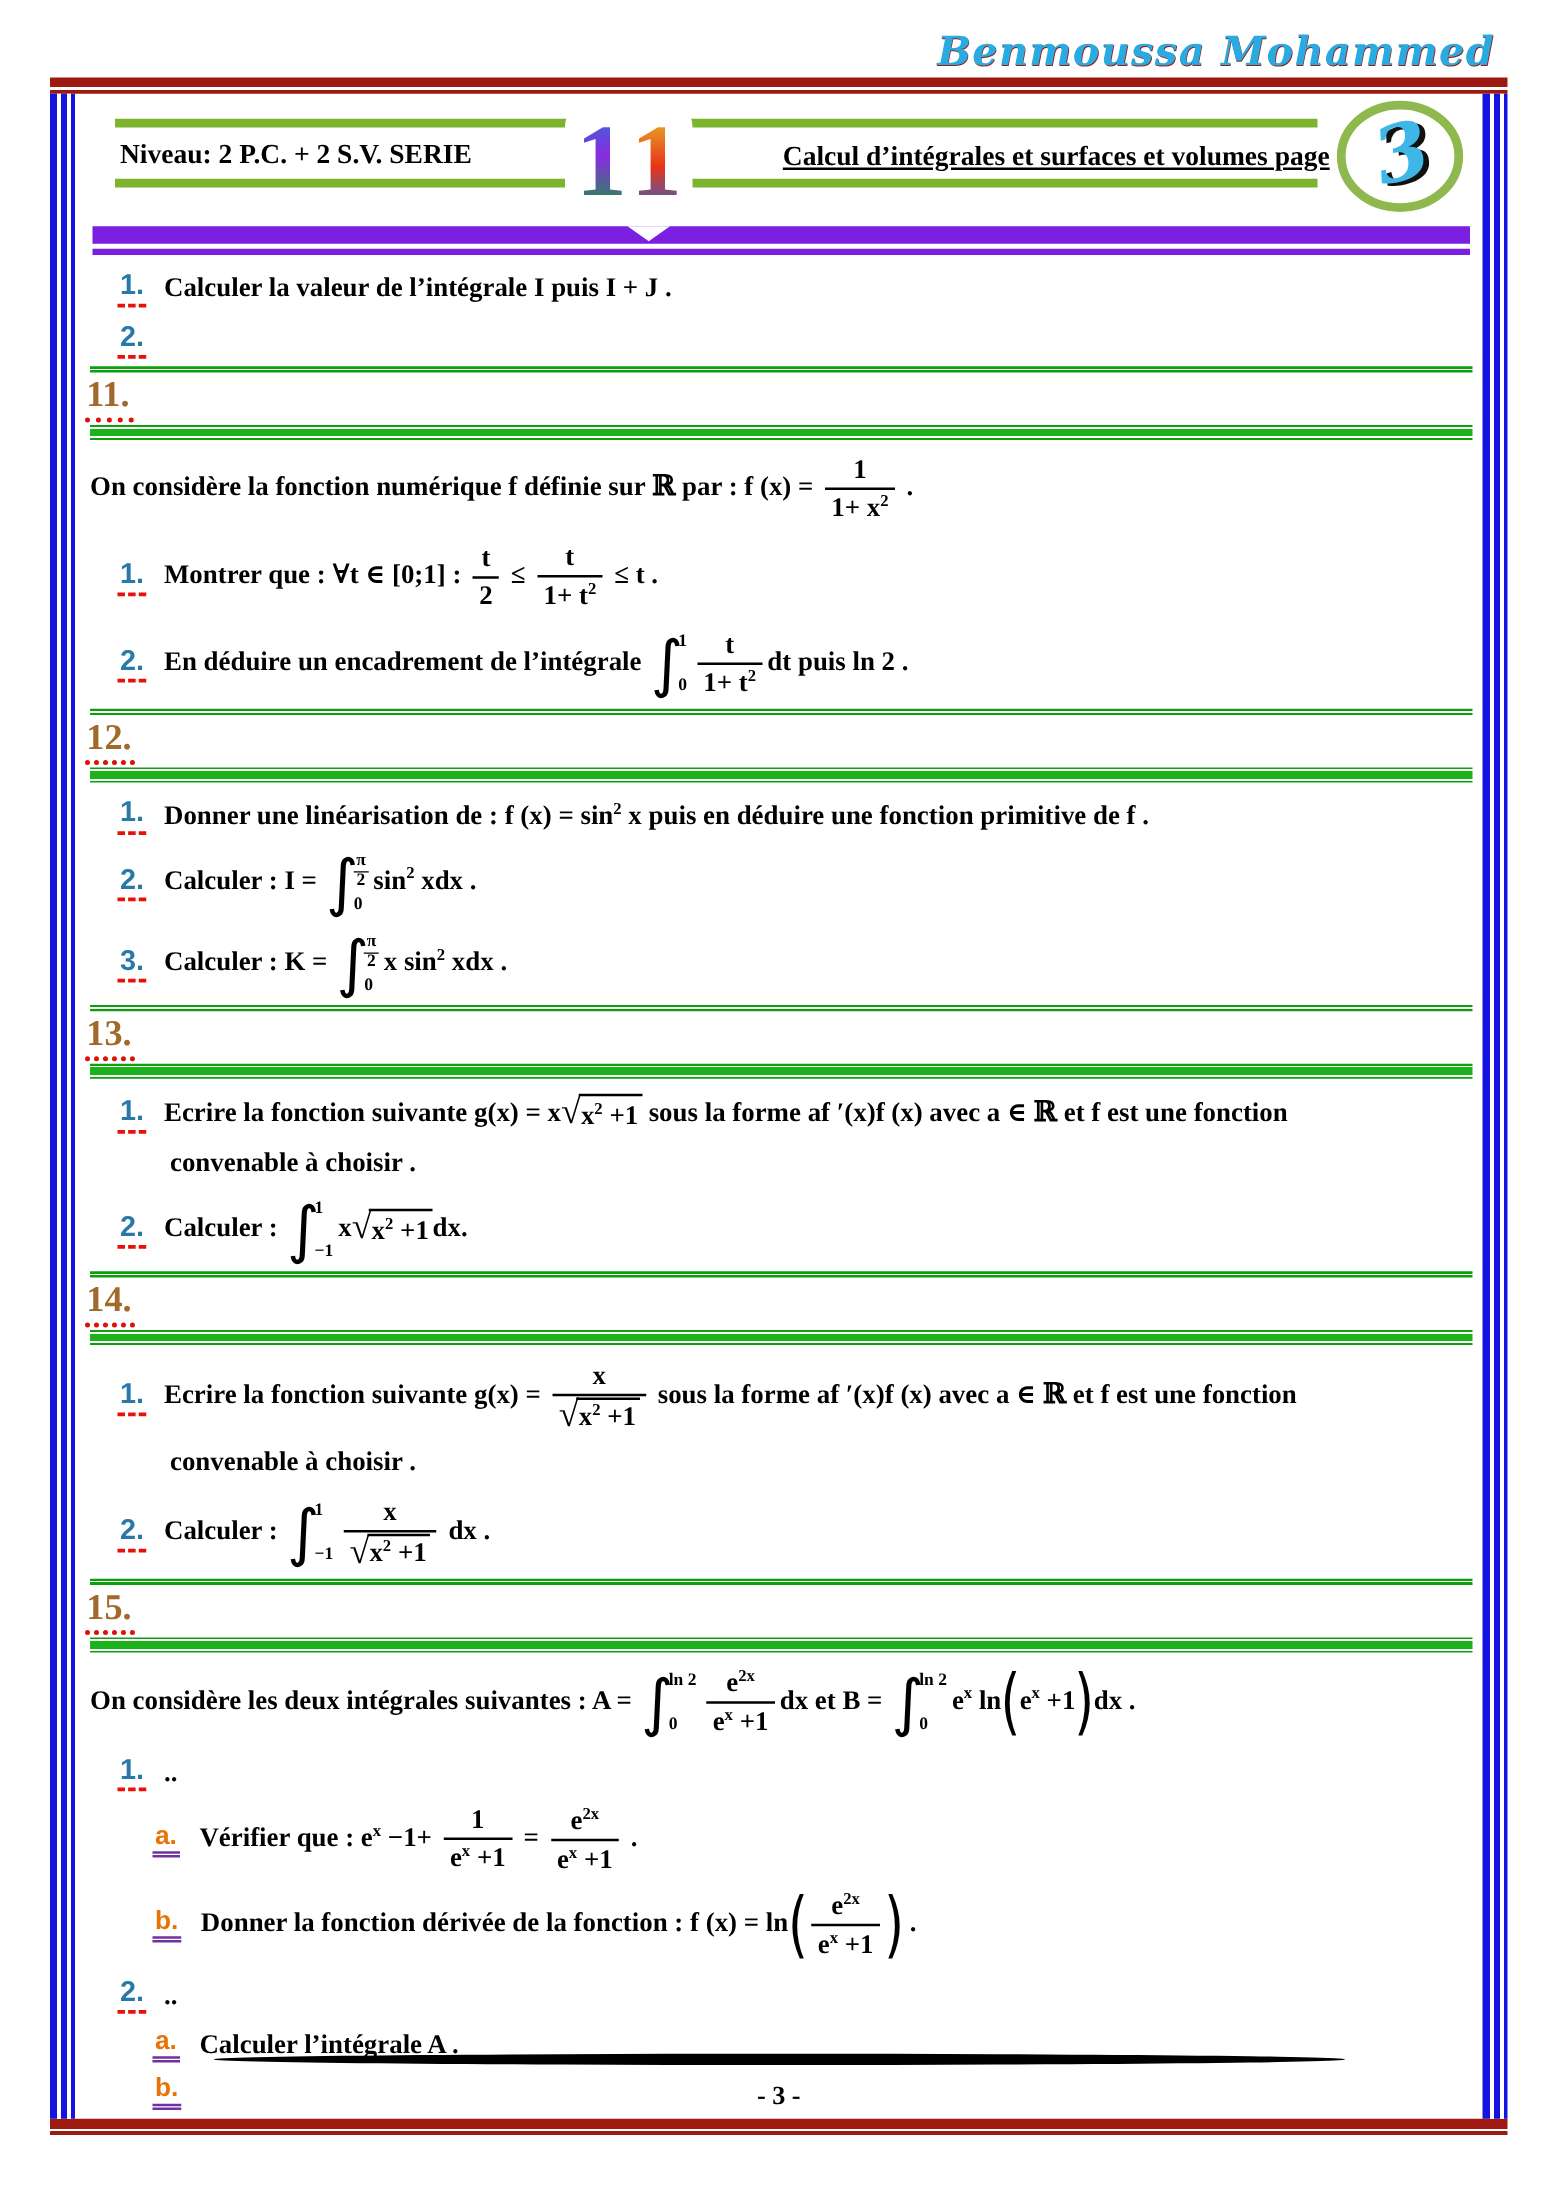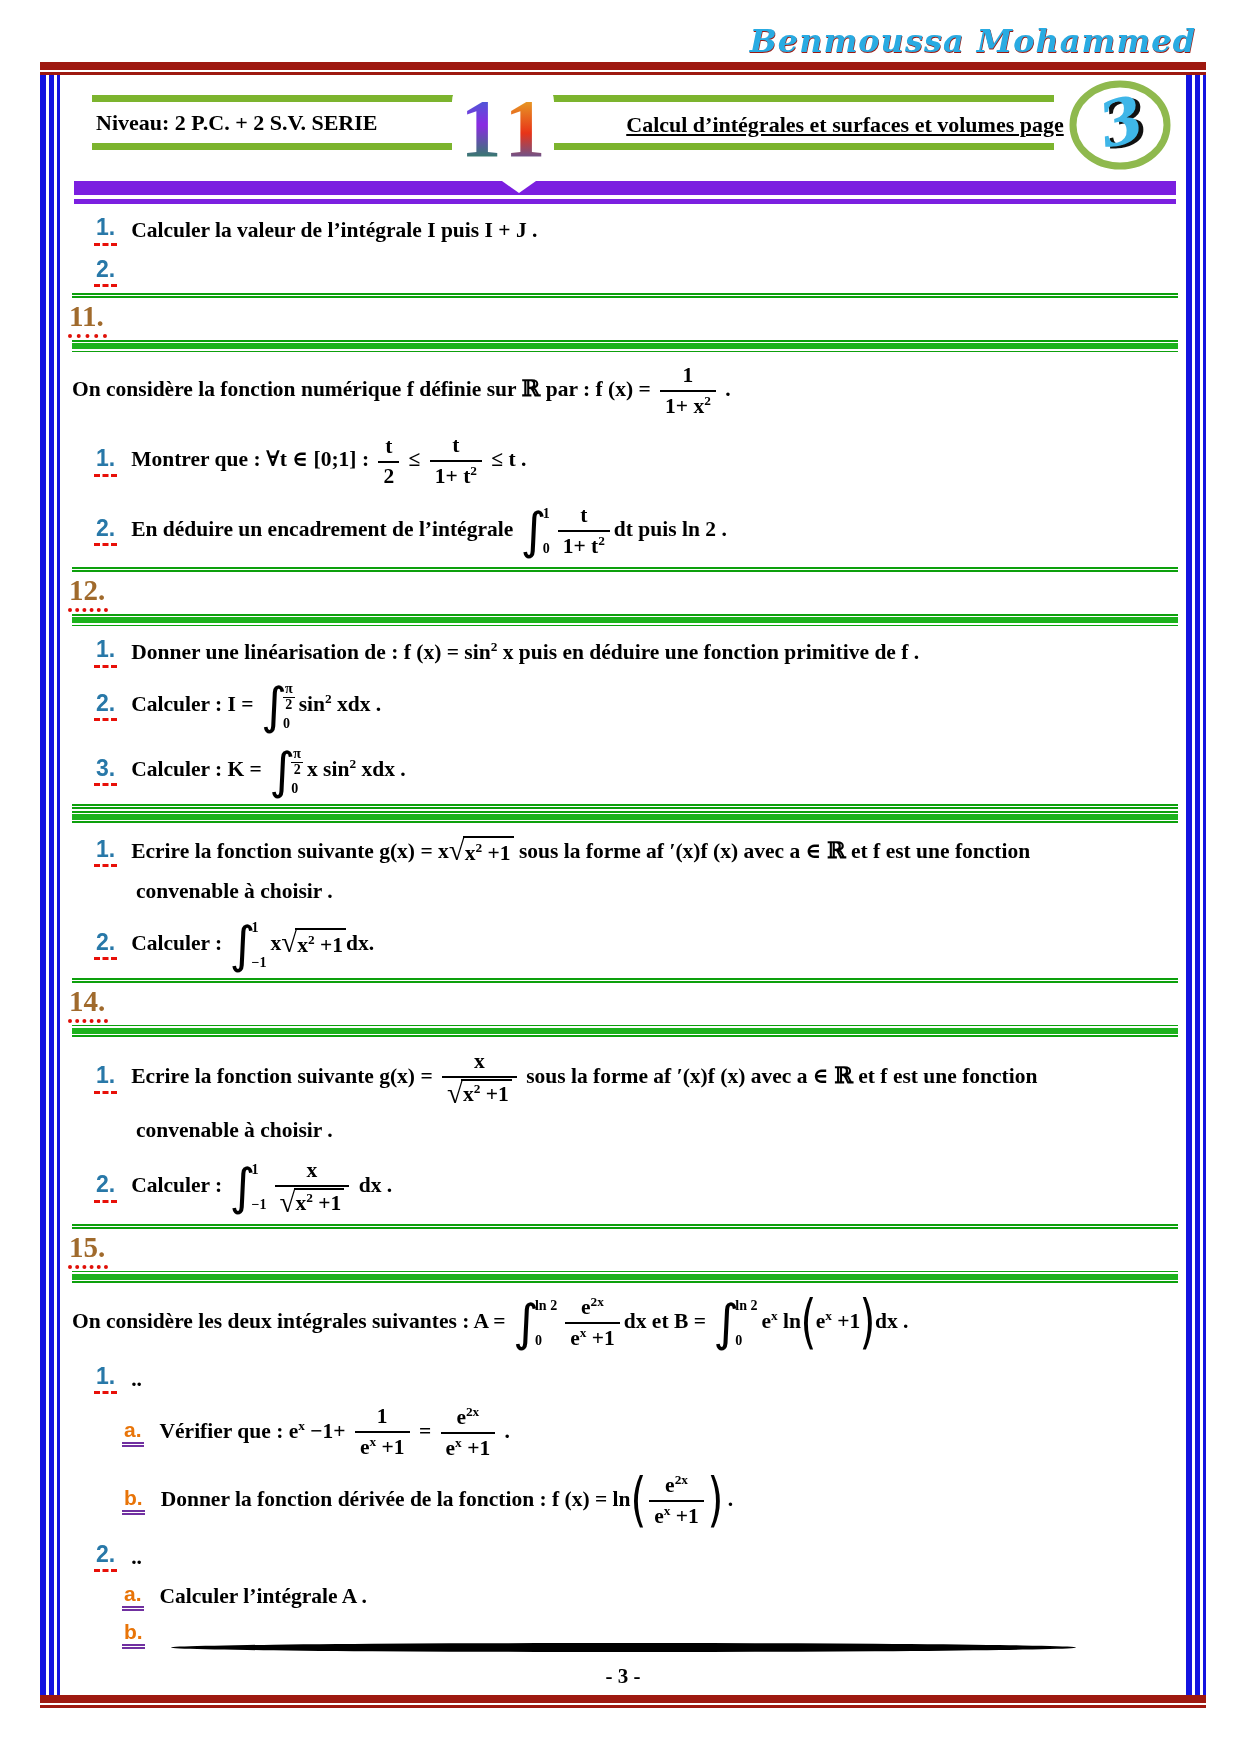--- a/index.html
+++ b/index.html
@@ -169,20 +169,21 @@
                 </span></span>sin<sup>2</sup> xdx  .</span>
           </div>
           <div class="row item">
             <span class="inum">3.</span>
             <span class="mline">Calculer :  K = <span class="int"><span class="isym">∫</span><span class="ibs">
                   <span class="ihi"><span class="bfr"><span>π</span><span class="bfd">2</span></span></span>
                   <span class="ilo">0</span>
                 </span></span>x sin<sup>2</sup> xdx  .</span>
           </div>
           <div class="septhin"></div>
+          <div class="secrow"><span class="seclabel">13.</span></div>
           <div class="septhick"></div>
           <div class="row item">
             <span class="inum">1.</span>
             <span class="mline">Ecrire la fonction suivante g(x) = x<span class="sq"><span class="rad">√</span><span class="sqb">x<sup>2</sup> +1</span></span>  sous la forme af ′(x)f (x)  avec  a ∈ <span class="bb">ℝ</span>  et f est une fonction</span>
           </div>
           <div class="row cont">
             <span class="mline">convenable à choisir .</span>
           </div>
           <div class="row item">
             <span class="inum">2.</span>

